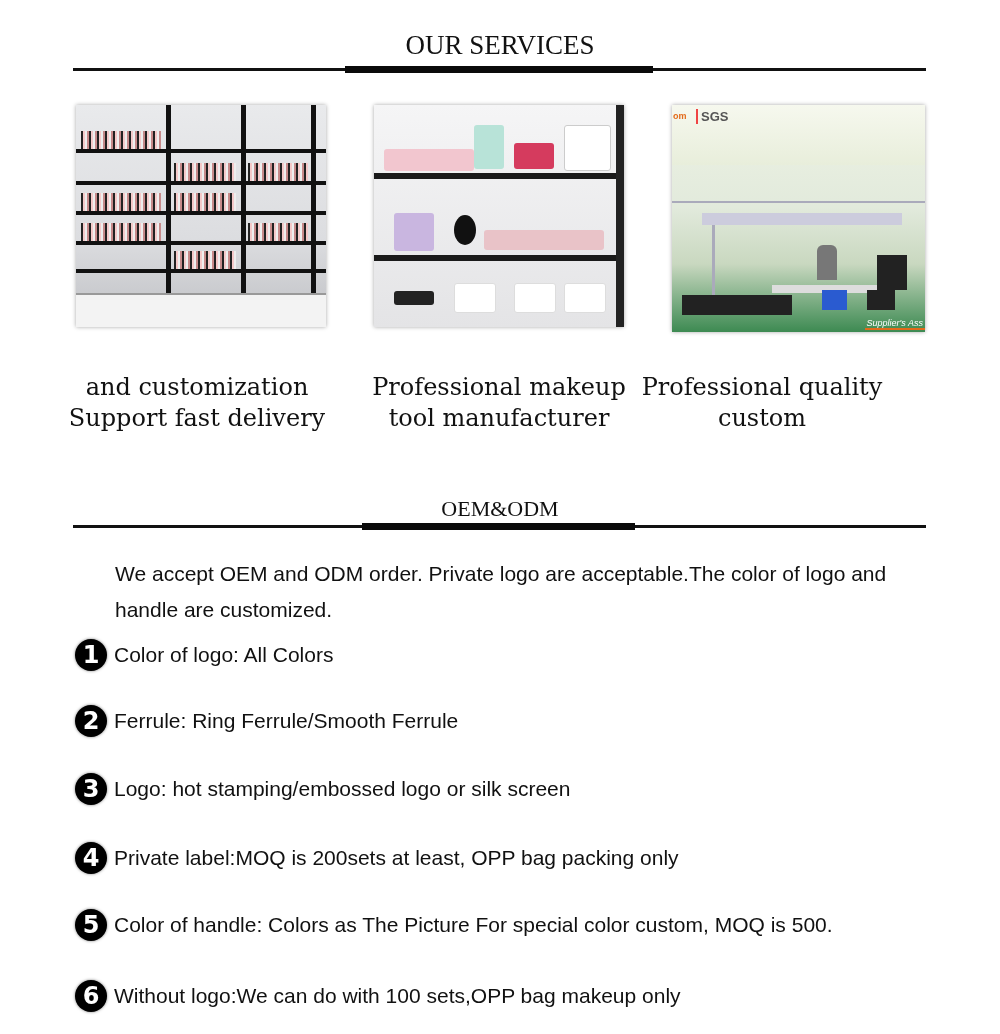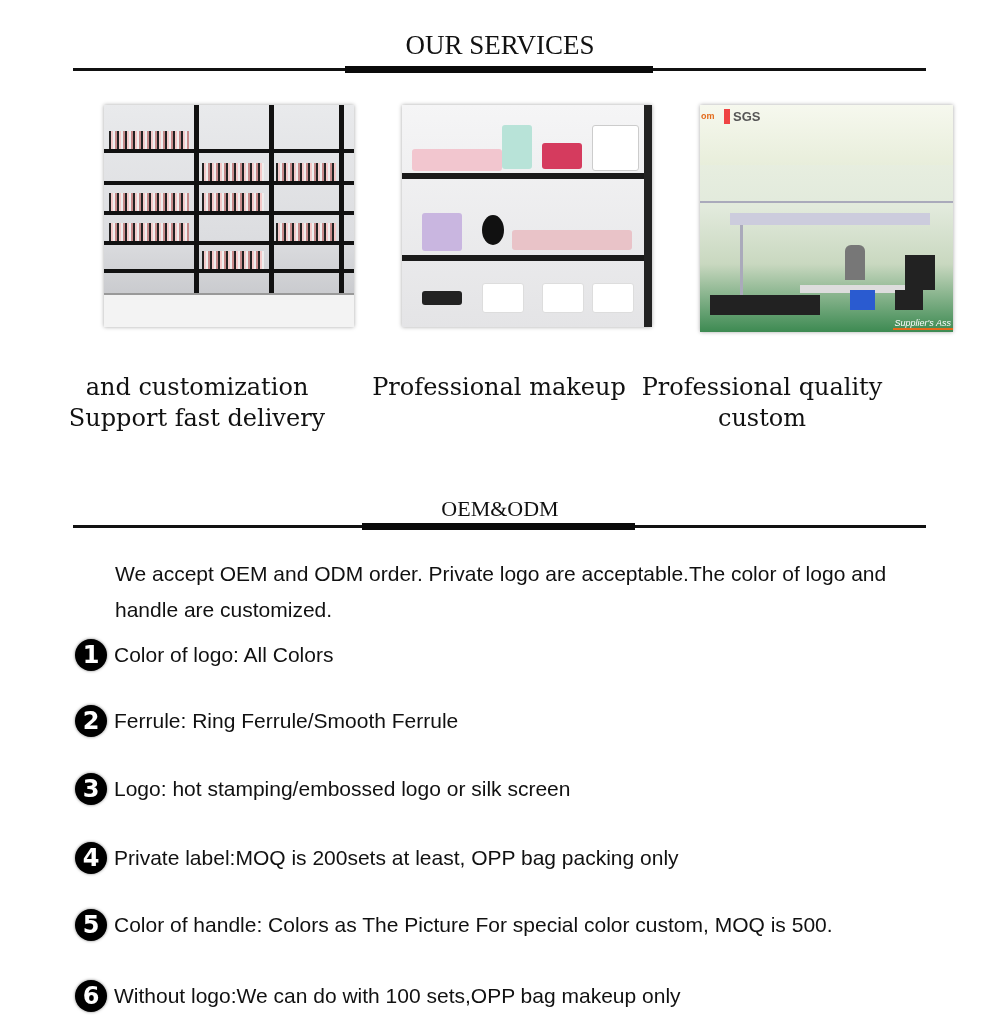--- a/index.html
+++ b/index.html
@@ -1,20 +1,20 @@
 <!DOCTYPE html>
 <html><head>
 <meta charset="utf-8">
 <style>
   html, body { margin:0; padding:0; background:#ffffff; }
   body { width:1000px; height:1034px; position:relative; overflow:hidden; font-family:"Liberation Sans", sans-serif; color:#111; }
   .section-title { position:absolute; left:0; width:1000px; text-align:center; font-family:"Liberation Serif", serif; color:#111; }
   .rule-thin { position:absolute; left:73px; width:853px; height:3px; background:#111; }
   .rule-thick { position:absolute; height:7px; background:#0a0a0a; }
-  .photo { position:absolute; box-shadow:0 0 4px rgba(0,0,0,0.35); overflow:hidden;margin-left:28px; }
+  .photo { position:absolute; box-shadow:0 0 4px rgba(0,0,0,0.35); overflow:hidden; }
   .caption { position:absolute; width:300px; text-align:center; font-family:"DejaVu Serif", serif; font-size:24px; line-height:31px; color:#111; }
   .intro { position:absolute; left:115px; top:556px; width:800px; font-size:21px; line-height:36px; color:#111; }
   .item { position:absolute; left:75px; display:flex; align-items:center; font-size:21px; color:#111; }
   .num { width:32px; height:32px; border-radius:50%; background:#000; color:#fff; display:flex; align-items:center; justify-content:center; font-family:"DejaVu Sans", sans-serif; font-weight:bold; font-size:24px; margin-right:7px; box-shadow:0 0 3px rgba(0,0,0,0.5); }
   
   .shelf-bg { position:absolute; inset:0; background:linear-gradient(180deg,#e9eaec 0%,#dcdde0 60%,#bfc0c4 100%); }
   .shelf-row { position:absolute; left:0; right:0; height:4px; background:#111; }
   .shelf-post { position:absolute; top:0; bottom:30px; width:5px; background:#111; }
   .brushes { position:absolute; height:18px; background:repeating-linear-gradient(90deg,#222 0 2px,#f4c9c9 2px 4px,#eee 4px 6px,#c68a8a 6px 8px); }
   .cabinet { position:absolute; bottom:0; height:32px; left:0; right:0; background:#f3f3f3; border-top:2px solid #999; }
@@ -69,36 +69,37 @@
   <div class="p2item" style="left:20px;top:108px;width:40px;height:38px;background:#c9b6e0;"></div>
   <div class="p2item" style="left:80px;top:110px;width:22px;height:30px;background:#111;border-radius:50%;"></div>
   <div class="p2item" style="left:110px;top:125px;width:120px;height:20px;background:#e9c3c8;"></div>
   <div class="p2item" style="left:20px;top:186px;width:40px;height:14px;background:#222;"></div>
   <div class="p2item" style="left:80px;top:178px;width:40px;height:28px;background:#fff;border:1px solid #ddd;"></div>
   <div class="p2item" style="left:140px;top:178px;width:40px;height:28px;background:#fff;border:1px solid #ddd;"></div>
   <div class="p2item" style="left:190px;top:178px;width:40px;height:28px;background:#fff;border:1px solid #ddd;"></div>
 </div>
 <div class="caption" style="left:349px;top:372px;">
   <div>Professional makeup</div>
+  <div>tool manufacturer</div>
 </div>
 
 <div class="photo" style="left:672px;top:105px;width:253px;height:227px;">
   <div class="p3bg"></div>
   <div style="position:absolute;left:0;top:0;right:0;height:60px;background:linear-gradient(180deg,#f6f8ee,#e8eedb);"></div>
   <div style="position:absolute;left:0;right:0;top:96px;height:2px;background:#aab;"></div>
   <div style="position:absolute;left:30px;top:108px;width:200px;height:12px;background:#ccd;"></div>
   <div style="position:absolute;left:40px;top:120px;width:3px;height:90px;background:#aab;"></div>
   <div style="position:absolute;left:100px;top:180px;width:110px;height:8px;background:#ddd;"></div>
   <div style="position:absolute;left:10px;top:190px;width:110px;height:20px;background:#222;"></div>
   <div style="position:absolute;left:145px;top:140px;width:20px;height:35px;background:#777;border-radius:6px 6px 0 0;"></div>
   <div style="position:absolute;left:150px;top:185px;width:25px;height:20px;background:#2a5bd0;"></div>
   <div style="position:absolute;left:205px;top:150px;width:30px;height:35px;background:#222;"></div>
   <div style="position:absolute;left:195px;top:185px;width:28px;height:20px;background:#222;"></div>
   <div style="position:absolute;left:1px;top:6px;font-size:9px;color:#e36a1b;font-weight:bold;">om</div>
-  <div style="position:absolute;left:24px;top:4px;font-size:13px;color:#555;font-weight:bold;border-left:6px solid #ef4444;padding-left:3px;">SGS</div>
+  <div style="position:absolute;left:24px;top:4px;font-size:13px;color:#555;font-weight:bold;border-left:2px solid #ef4444;padding-left:3px;">SGS</div>
   <div style="position:absolute;right:0;bottom:2px;font-size:9px;color:#fff;font-style:italic;border-bottom:2px solid #e36a1b;padding:0 2px;">Supplier's Ass</div>
 </div>
 <div class="caption" style="left:612px;top:372px;">
   <div>Professional quality</div>
   <div>custom</div>
 </div>
 
 <div class="section-title" style="top:496px;font-size:22px;">OEM&amp;ODM</div>
 <div class="rule-thin" style="top:525px;"></div>
 <div class="rule-thick" style="top:523px;left:362px;width:273px;"></div>

